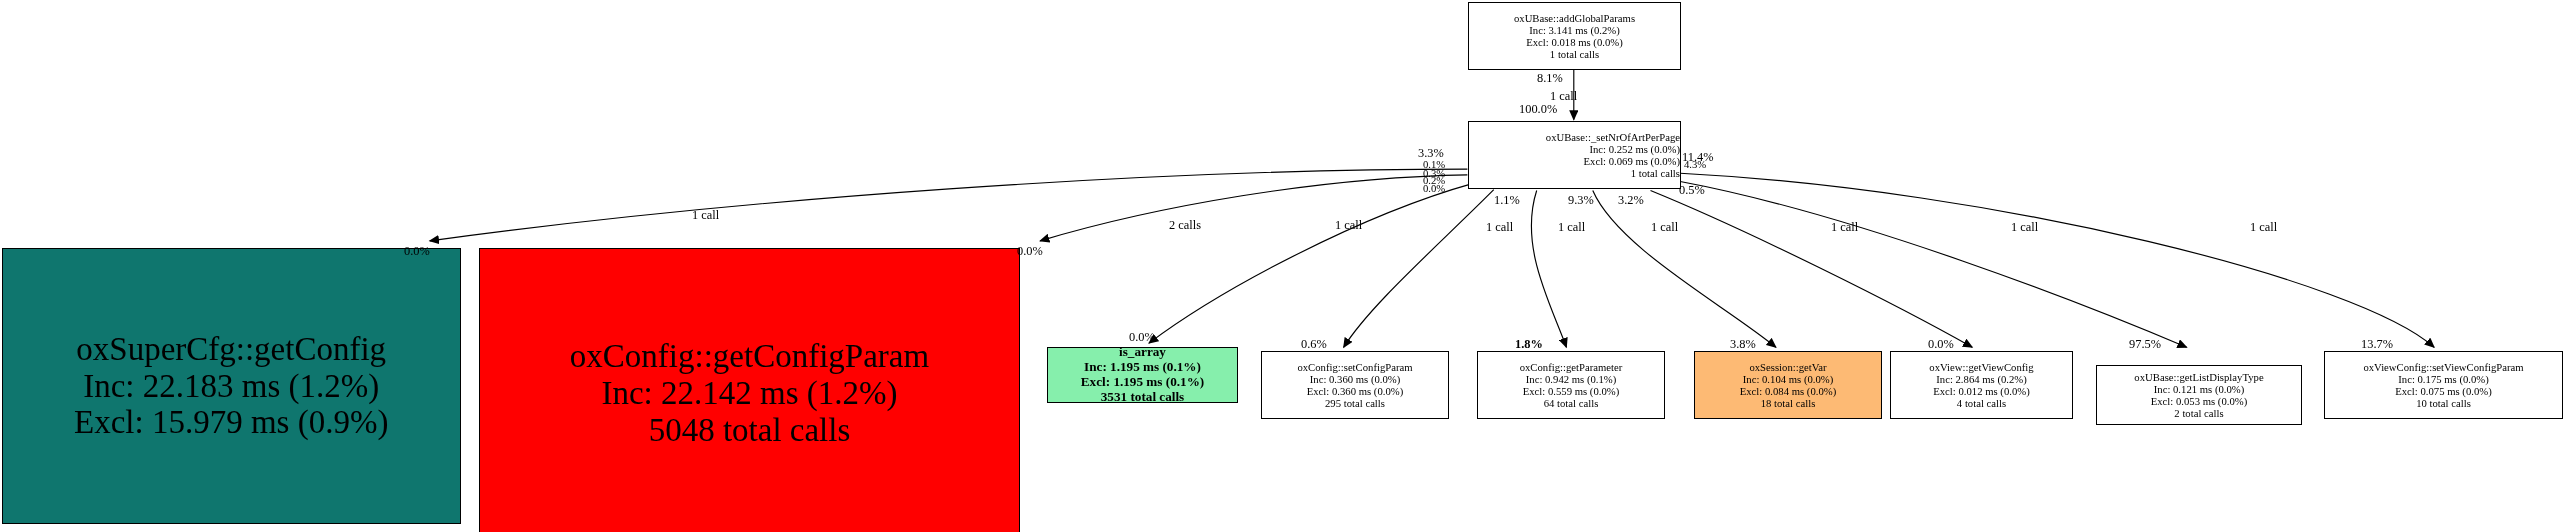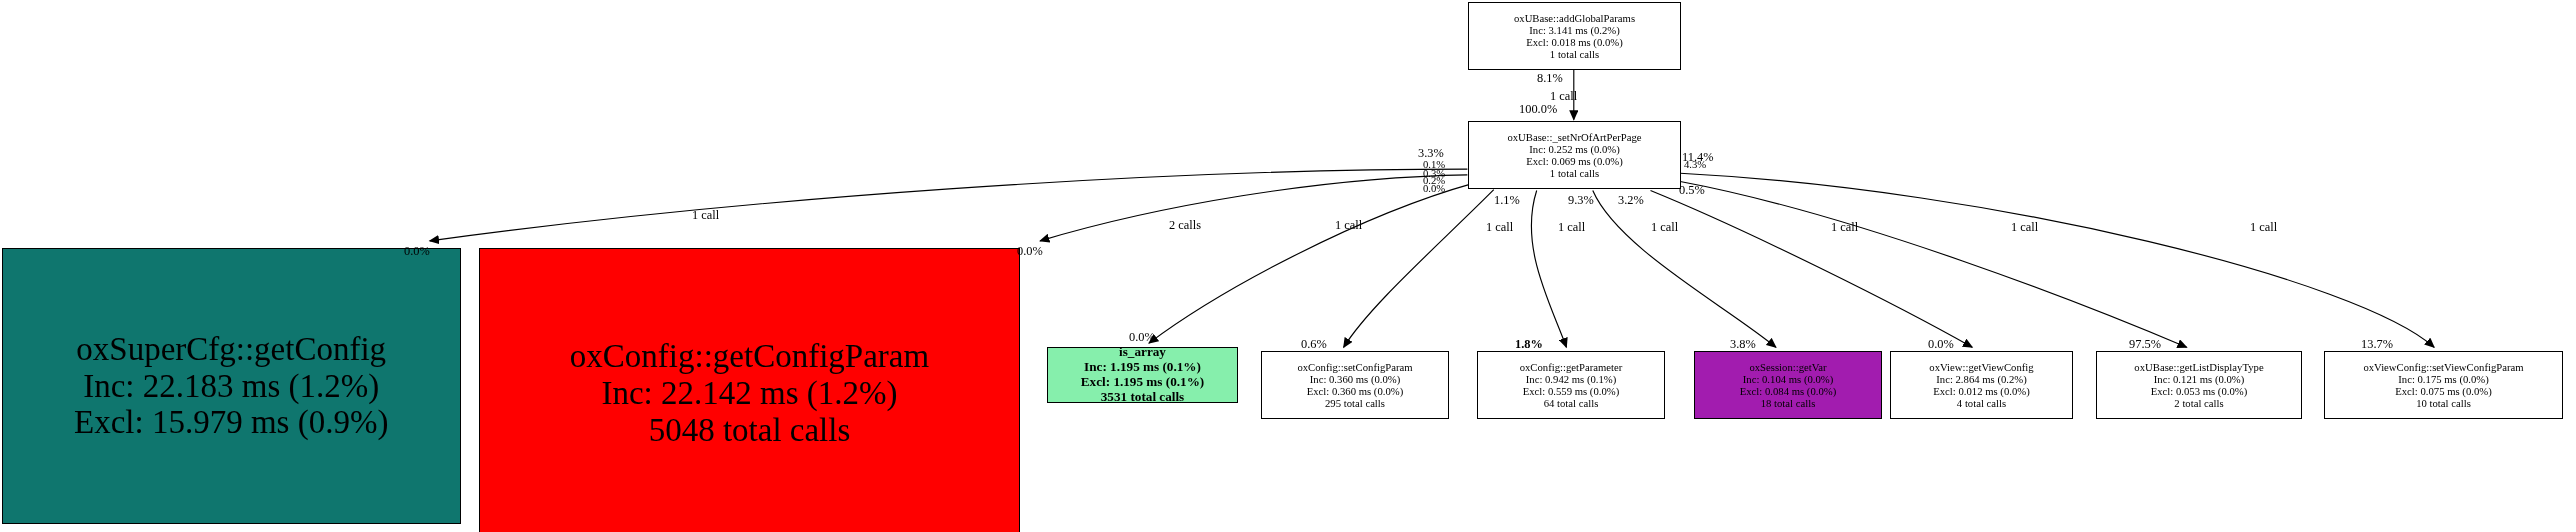--- a/index.html
+++ b/index.html
@@ -47,21 +47,21 @@
     </g>
   </svg>
 
   <div id="nodes">
       <div class="node" style="left: 1468px; top: 1.7px; width: 213px; height: 68px; font-size: 10.7px; background: rgb(255, 255, 255);">
         <span class="ln">oxUBase::addGlobalParams</span>
         <span class="ln">Inc: 3.141 ms (0.2%)</span>
         <span class="ln">Excl: 0.018 ms (0.0%)</span>
         <span class="ln">1 total calls</span>
       </div>
-      <div class="node" style="left: 1468px; top: 121px; width: 213px; height: 68px; font-size: 10.7px; background: rgb(255, 255, 255);">
+      <div class="node" style="left: 1468px; top: 121px; width: 213px; height: 68px; font-size: 10.7px; background: rgb(255, 255, 255); align-items: flex-end;">
         <span class="ln">oxUBase::_setNrOfArtPerPage</span>
         <span class="ln">Inc: 0.252 ms (0.0%)</span>
         <span class="ln">Excl: 0.069 ms (0.0%)</span>
         <span class="ln">1 total calls</span>
       </div>
       <div class="node big" style="left: 1.7px; top: 248px; width: 459px; height: 276px; font-size: 33px; background: #0f766e;">
         <span class="ln">oxSuperCfg::getConfig</span>
         <span class="ln">Inc: 22.183 ms (1.2%)</span>
         <span class="ln">Excl: 15.979 ms (0.9%)</span>
       </div>
@@ -81,33 +81,33 @@
         <span class="ln">Inc: 0.360 ms (0.0%)</span>
         <span class="ln">Excl: 0.360 ms (0.0%)</span>
         <span class="ln">295 total calls</span>
       </div>
       <div class="node" style="left: 1477px; top: 351px; width: 188px; height: 68px; font-size: 10.7px; background: rgb(255, 255, 255);">
         <span class="ln">oxConfig::getParameter</span>
         <span class="ln">Inc: 0.942 ms (0.1%)</span>
         <span class="ln">Excl: 0.559 ms (0.0%)</span>
         <span class="ln">64 total calls</span>
       </div>
-      <div class="node" style="left: 1694px; top: 351px; width: 188px; height: 68px; font-size: 10.7px; background: #a21caf;">
+      <div class="node" style="left: 1694px; top: 351px; width: 188px; height: 68px; font-size: 10.7px; background: #fdba74;">
         <span class="ln">oxSession::getVar</span>
         <span class="ln">Inc: 0.104 ms (0.0%)</span>
         <span class="ln">Excl: 0.084 ms (0.0%)</span>
         <span class="ln">18 total calls</span>
       </div>
       <div class="node" style="left: 1890px; top: 351px; width: 183px; height: 68px; font-size: 10.7px; background: rgb(255, 255, 255);">
         <span class="ln">oxView::getViewConfig</span>
         <span class="ln">Inc: 2.864 ms (0.2%)</span>
         <span class="ln">Excl: 0.012 ms (0.0%)</span>
         <span class="ln">4 total calls</span>
       </div>
-      <div class="node" style="left: 2096px; top: 351px; width: 206px; height: 68px; font-size: 10.7px; background: rgb(255, 255, 255);">
+      <div class="node" style="left: 2096px; top: 365px; width: 206px; height: 60px; font-size: 10.7px; background: rgb(255, 255, 255);">
         <span class="ln">oxUBase::getListDisplayType</span>
         <span class="ln">Inc: 0.121 ms (0.0%)</span>
         <span class="ln">Excl: 0.053 ms (0.0%)</span>
         <span class="ln">2 total calls</span>
       </div>
       <div class="node" style="left: 2324px; top: 351px; width: 239px; height: 68px; font-size: 10.7px; background: rgb(255, 255, 255);">
         <span class="ln">oxViewConfig::setViewConfigParam</span>
         <span class="ln">Inc: 0.175 ms (0.0%)</span>
         <span class="ln">Excl: 0.075 ms (0.0%)</span>
         <span class="ln">10 total calls</span>

